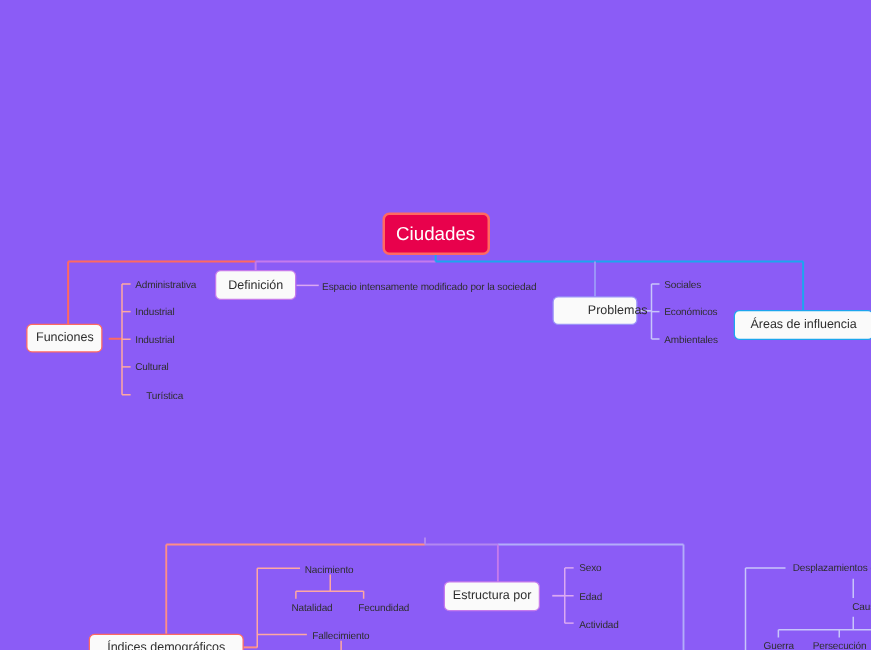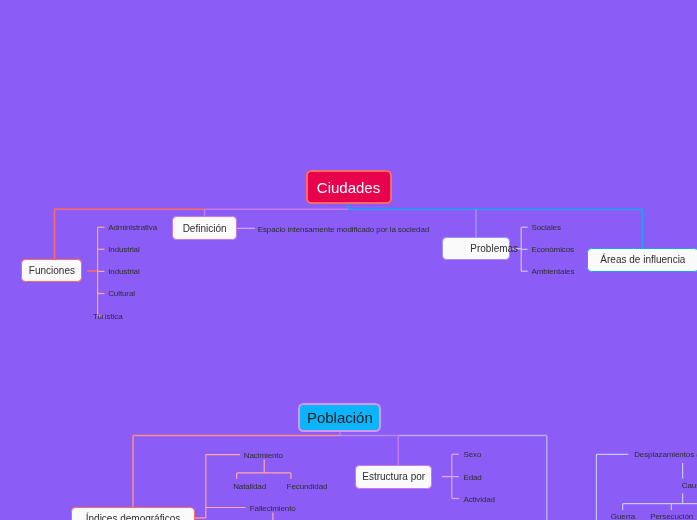--- a/index.html
+++ b/index.html
@@ -106,31 +106,28 @@
 </div>
 
 <div class="node sub-node" style="left:586.9px;top:247.9px;width:112px;height:24px;border-color:#1ca6ee;">
   <span>Áreas de influencia</span>
 </div>
 
 <div class="leaf" style="left:108.2px;top:223.0px;">Administrativa</div>
 <div class="leaf" style="left:108.2px;top:245.4px;">Industrial</div>
 <div class="leaf" style="left:108.2px;top:267.2px;">Industrial</div>
 <div class="leaf" style="left:108.2px;top:289.4px;">Cultural</div>
-<div class="leaf" style="left:93px;top:311.6px;">Turística</div>
+<div class="leaf" style="left:117px;top:311.6px;">Turística</div>
 
 <div class="leaf" style="left:257.7px;top:224.5px;">Espacio intensamente modificado por la sociedad</div>
 
 <div class="leaf" style="left:531.4px;top:223.0px;">Sociales</div>
 <div class="leaf" style="left:531.4px;top:245.3px;">Económicos</div>
 <div class="leaf" style="left:531.4px;top:267.2px;text-align:center;">Ambientales</div>
 
-<div class="node root-node" style="left:298.2px;top:403.4px;width:83.3px;height:28.2px;background:#0cb4fd;border-color:#d29bf0;color:#222;">
-  <span>Población</span>
-</div>
 
 <div class="node sub-node" style="left:71px;top:506.5px;width:124px;height:23.5px;border-color:#ff6961;">
   <span>Índices demográficos</span>
 </div>
 
 <div class="node sub-node" style="left:355.2px;top:465.2px;width:77px;height:23.6px;border-color:#c57aec;">
   <span>Estructura por</span>
 </div>
 
 <div class="leaf" style="left:243.8px;top:450.7px;">Nacimiento</div>

